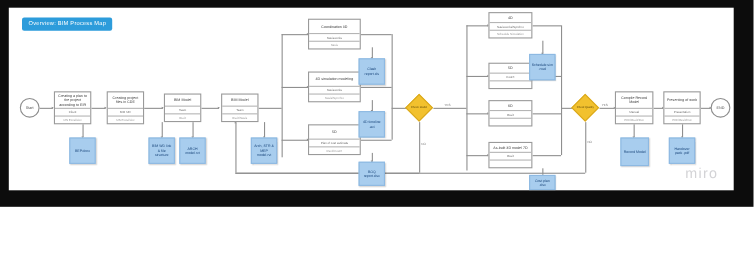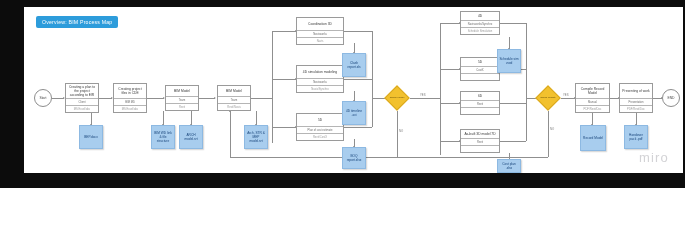--- a/index.html
+++ b/index.html
@@ -1,19 +1,19 @@
 <!DOCTYPE html>
 <html><head>
 <meta charset="utf-8">
 <style>
   html,body{margin:0;padding:0;background:#ffffff;}
   body{width:685px;height:188px;overflow:hidden;font-family:"Liberation Sans",sans-serif;}
 
   .frame{position:relative;width:685px;height:188px;background:#0c0c0c;box-sizing:border-box;}
-  .canvas{position:absolute;left:24px;top:7px;width:659px;height:166px;background:#ffffff;overflow:hidden;}
+  .canvas{position:absolute;left:8px;top:7px;width:659px;height:166px;background:#ffffff;overflow:hidden;}
 
   .badge{position:absolute;left:12px;top:9px;background:#2d9cdb;color:#fff;font-size:5.2px;
          padding:3px 6px;border-radius:2px;letter-spacing:.2px;white-space:nowrap;z-index:40;}
 
   .miro{position:absolute;right:14px;bottom:8px;color:#d3d3d6;font-size:13px;letter-spacing:1.2px;z-index:5;}
 
   
   .node{position:absolute;box-sizing:border-box;z-index:20;}
 
   .proc{background:#ffffff;border:0.7px solid #9a9a9a;display:flex;flex-direction:column;}

